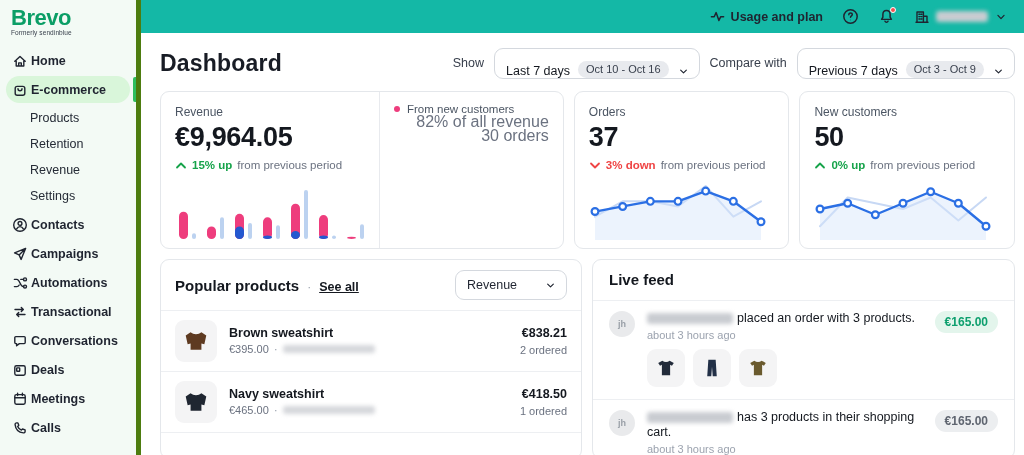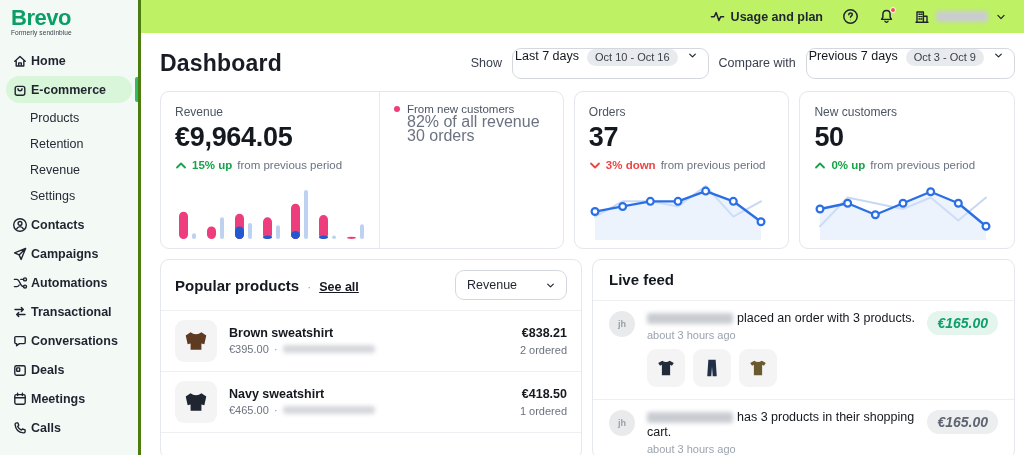--- a/index.html
+++ b/index.html
@@ -1,76 +1,76 @@
 <!DOCTYPE html>
 <html><head>
 <meta charset="utf-8">
 <style>
   * { margin:0; padding:0; box-sizing:border-box; }
   html,body { width:1024px; height:455px; overflow:hidden; background:#fff;
     font-family:"Liberation Sans", sans-serif; color:#1f2430; }
 
   
   .sidebar { position:absolute; left:0; top:0; width:141px; height:455px;
-    background:#f3faf5; border-right:3px solid #4d7c0f; z-index:5; }
+    background:#f3faf5; border-right:5px solid #4d7c0f; z-index:5; }
   .logo-block { padding:7px 0 2px 11px; }
   .logo { font-size:22px; font-weight:700; color:#0b9e66; letter-spacing:-0.5px; line-height:22px; }
   .tagline { font-size:6.5px; color:#39404d; margin-top:0px; letter-spacing:0.1px; }
   .nav { margin-top:9px; }
   .nav-item { position:relative; display:flex; align-items:center; gap:3px;
     height:27px; margin:2px 6px; padding:0 6px; border-radius:14px;
     font-size:12.5px; font-weight:600; color:#1f2430; cursor:pointer; }
   .nav-item svg { flex:0 0 16px; }
   .nav-item.active { background:#d9f6da; font-weight:700; }
   .nav-item.active::after { content:""; position:absolute; right:-6px; top:1px;
     width:3.5px; height:25px; background:#2fbe5f; border-radius:2px 0 0 2px; }
   .nav-sub { display:block; height:26px; line-height:26px; margin:0 6px; padding-left:24px;
     font-size:12.5px; font-weight:400; color:#252b36; cursor:pointer; border-radius:13px; }
 
   
   .topbar { position:absolute; left:141px; top:0; right:0; height:33px;
-    display:flex; align-items:center; justify-content:flex-end; gap:19px; padding-right:16px; background:#bef264; }
+    display:flex; align-items:center; justify-content:flex-end; gap:19px; padding-right:16px; background:#14b8a6; }
   .usage { display:flex; align-items:center; gap:6px; font-size:12.5px; font-weight:700; cursor:pointer; }
   .icon-btn { display:flex; align-items:center; cursor:pointer; position:relative; }
   .bell-dot { position:absolute; top:-1px; right:-1px; width:6px; height:6px;
     background:#f4504e; border-radius:50%; border:1px solid #fff; }
   .org { display:flex; align-items:center; gap:6px; cursor:pointer; }
   .blur-block { display:inline-block; background:#c9ccd1; border-radius:3px;
     filter:blur(2px); vertical-align:middle; }
   .b-org { width:52px; height:11px; }
   .b-name { width:86px; height:11px; margin-right:4px; }
   .b-sku { width:92px; height:8px; background:#d5d7db; }
 
   
   .main { position:absolute; left:141px; top:33px; right:0; bottom:0; padding:0 9px 0 19px; }
   .page-head { display:flex; align-items:center; justify-content:space-between; margin-top:14px; height:32px; }
   .page-title { font-size:23px; font-weight:700; color:#181c25; letter-spacing:0.2px; }
   .head-controls { display:flex; align-items:center; gap:10px; }
   .ctl-label { font-size:12.5px; color:#39404d; }
-  .selectbox { display:flex; align-items:flex-start; gap:8px; border:1px solid #d4d8de;
-    border-radius:9px; background:#fff; height:31px; padding:0 9px 0 2px; cursor:pointer; }
+  .selectbox { display:flex; align-items:flex-end; gap:8px; border:1px solid #d4d8de;
+    border-radius:9px; background:#fff; height:31px; padding:0 9px 0 11px; cursor:pointer; }
   .sel-value { font-size:12.5px; color:#14181f; }
   .range-pill { background:#e8eaee; color:#39404d; border-radius:10px; font-size:11px; padding:2.5px 8px; white-space:nowrap; }
 
   
   .row { display:flex; gap:10px; }
   .row1 { margin-top:12px; }
   .card { background:#fff; border:1px solid #e4e7eb; border-radius:9px; }
   .card-revenue { width:422px; height:158px; display:flex; }
   .card-sm { width:224px; height:158px; padding:13px 14px; position:relative; }
   .rev-left { width:218px; padding:13px 0 10px 14px; position:relative; }
   .card-label { font-size:12px; color:#4b5563; }
   .big-num { font-size:27px; font-weight:700; color:#14181f; margin-top:3px; letter-spacing:-0.3px; }
   .trend { display:flex; align-items:center; gap:5px; margin-top:6px; font-size:11.5px; color:#6b7280; white-space:nowrap; }
   .trend b { font-weight:700; }
   .t-up b { color:#16a34a; } .t-down b { color:#ef4444; }
   .rev-chart { position:absolute; left:14px; bottom:9px; }
   .sm-chart { position:absolute; left:12px; bottom:8px; }
   .rev-right { flex:1; border-left:1px solid #e8eaee; display:flex; flex-direction:column; }
-  .rev-seg { flex:1; padding:11px 14px; }
+  .rev-seg { flex:1; padding:11px 14px;text-align:right; }
   .rev-seg + .rev-seg { border-top:1px solid #e8eaee; }
   .seg-head { display:flex; align-items:center; gap:7px; font-size:11.5px; color:#4b5563; }
   .dot { width:6px; height:6px; border-radius:50%; }
   .seg-val { font-size:16.5px; font-weight:700; color:#14181f; margin:2px 0 2px 13px; }
   .seg-meta { font-size:16px; color:#6b7280; margin-left:13px; line-height:14px; }
 
   
   .row2 { margin-top:10px; }
   .card-products { width:422px; height:200px; overflow:hidden; }
   .card-feed { flex:1; height:200px; overflow:hidden; }
@@ -93,21 +93,21 @@
   .prod-ordered { font-size:11px; color:#6b7280; margin-top:4px; }
 
   .feed-head { padding:11px 16px; }
   .feed-item { padding:10px 16px 6px; }
   .feed-top { display:flex; align-items:flex-start; }
   .avatar { width:26px; height:26px; border-radius:50%; background:#e9eaec; color:#9aa0a8;
     font-size:9px; font-weight:700; display:flex; align-items:center; justify-content:center; flex:0 0 26px; }
   .feed-text { margin-left:12px; flex:1; }
   .feed-line { font-size:12.5px; color:#14181f; line-height:15px; }
   .feed-time { font-size:11px; color:#9ca3af; margin-top:3px; }
-  .amount-pill { font-size:14px; font-weight:600; border-radius:12px; padding:4px 10px; white-space:nowrap;font-style:italic; }
+  .amount-pill { font-size:12px; font-weight:600; border-radius:12px; padding:4px 10px; white-space:nowrap; }
   .pill-green { background:#e3f5ec; color:#0d9f6e; }
   .pill-gray { background:#eceef0; color:#5f6570; }
   .feed-thumbs { display:flex; gap:8px; margin:8px 0 6px 38px; }
   .thumb { width:38px; height:38px; border-radius:9px; background:#f4f4f5;
     display:flex; align-items:center; justify-content:center; }
   svg.ic { stroke:#1f2430; fill:none; stroke-width:1.4; stroke-linecap:round; stroke-linejoin:round; }
 </style>
 </head>
 <body>
 

